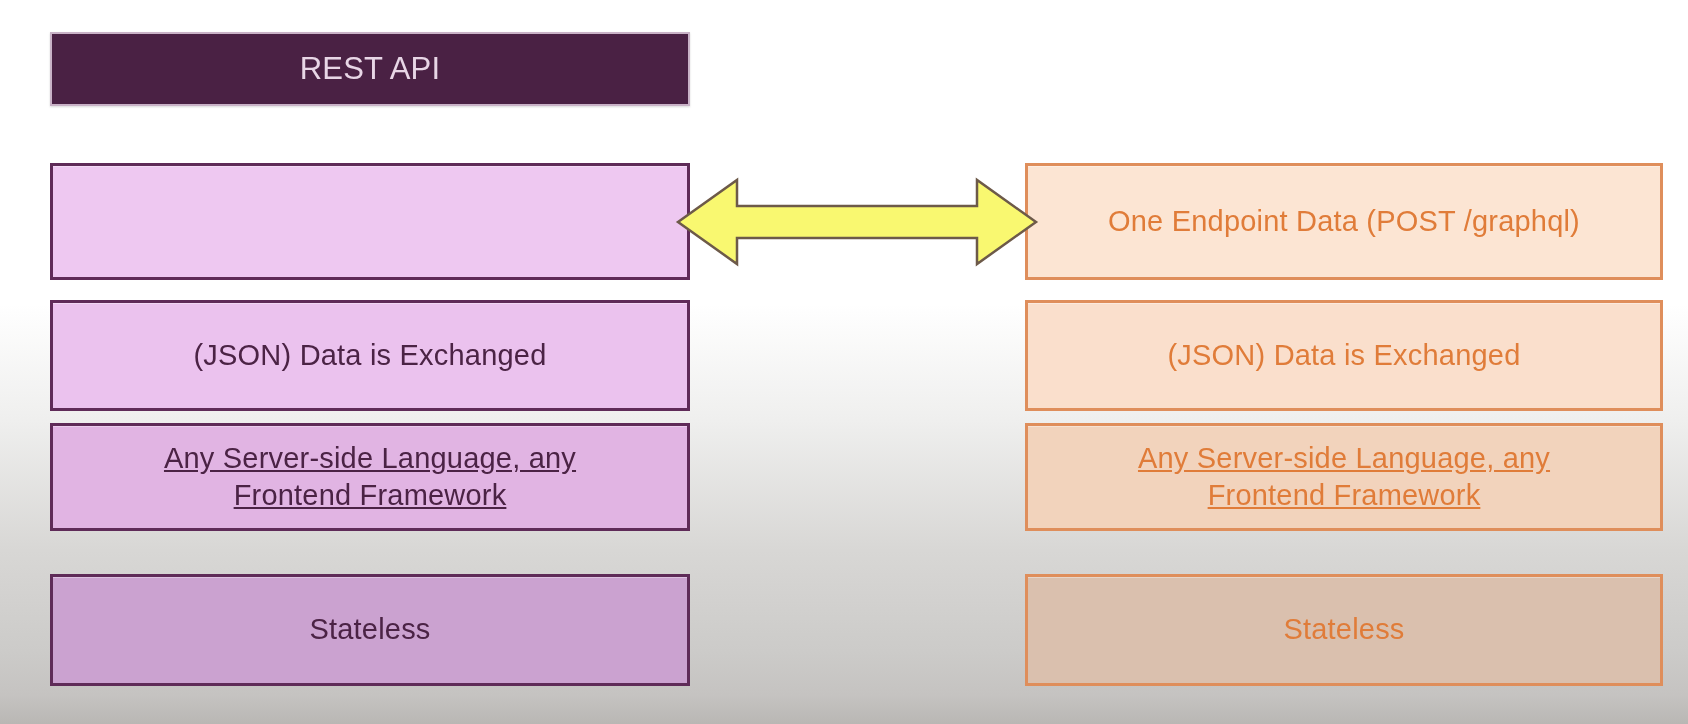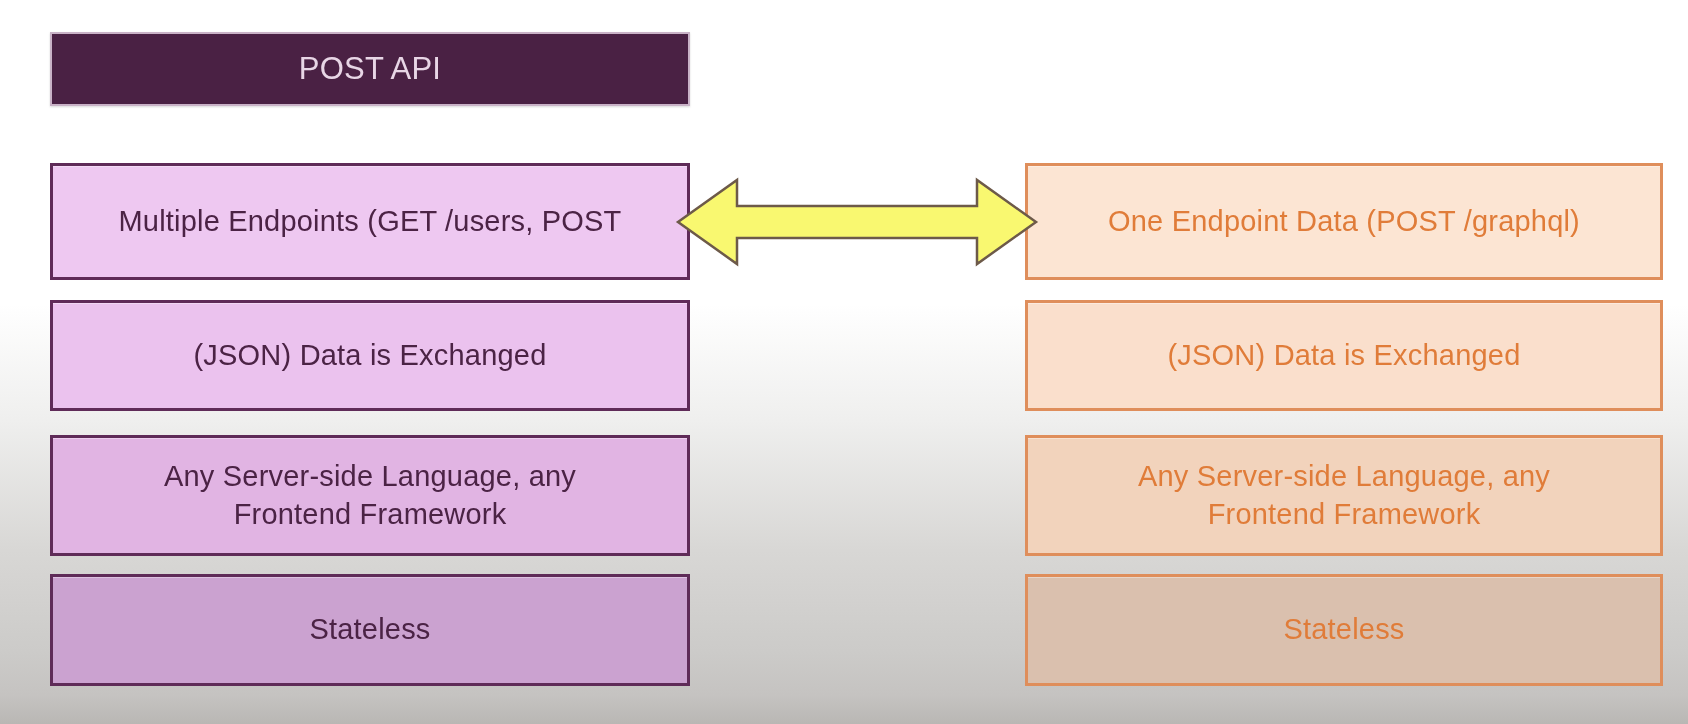--- a/index.html
+++ b/index.html
@@ -26,41 +26,40 @@
     letter-spacing: 0.2px;
   }
   .lcol { left: 50px;  width: 640px; }
   .rcol { left: 1025px; width: 638px; }
   .hdr  { top: 32px;  height: 74px;  font-size: 31px; border: 2px solid transparent;
           box-shadow: 0 1px 2px rgba(0,0,0,0.15); }
   .row  { border: 3px solid transparent; font-size: 29px; line-height: 1.28;
           box-shadow: inset 0 1px 0 rgba(255,255,255,0.35); padding: 4px 14px; }
   .r1 { top: 163px; height: 117px; }
   .r2 { top: 300px; height: 111px; }
-  .r3 { top: 435px; height: 121px; }
+  .r3 { top: 423px; height: 108px; text-decoration: underline; }
   .r4 { top: 574px; height: 112px; }
   .line { display: block; }
   .arrow-wrap {
     position: absolute;
     left: 675px; top: 176px;
     width: 364px; height: 92px;
   }
   .arrow-wrap svg { display: block; width: 100%; height: 100%; }
 </style>
 </head>
 <body>
 
 <div class="stage">
 
   <div class="box lcol hdr" style="background: rgb(74, 33, 68); border-color: rgb(201, 178, 199); color: rgb(232, 214, 230);">
-    <span class="line">POST API</span>
+    <span class="line">REST API</span>
   </div>
 
   <div class="box lcol row r1" style="background: rgb(238, 200, 241); border-color: rgb(95, 43, 88); color: rgb(75, 35, 69);">
-    <span class="line">Multiple Endpoints (GET /users, POST</span>
   </div>
 
   <div class="box lcol row r2" style="background: rgb(235, 194, 238); border-color: rgb(95, 43, 88); color: rgb(75, 35, 69);">
     <span class="line">(JSON) Data is Exchanged</span>
     <span class="line"></span>
   </div>
 
   <div class="box lcol row r3" style="background: rgb(225, 180, 227); border-color: rgb(95, 43, 88); color: rgb(75, 35, 69);">
     <span class="line">Any Server-side Language, any</span>
     <span class="line">Frontend Framework</span>

